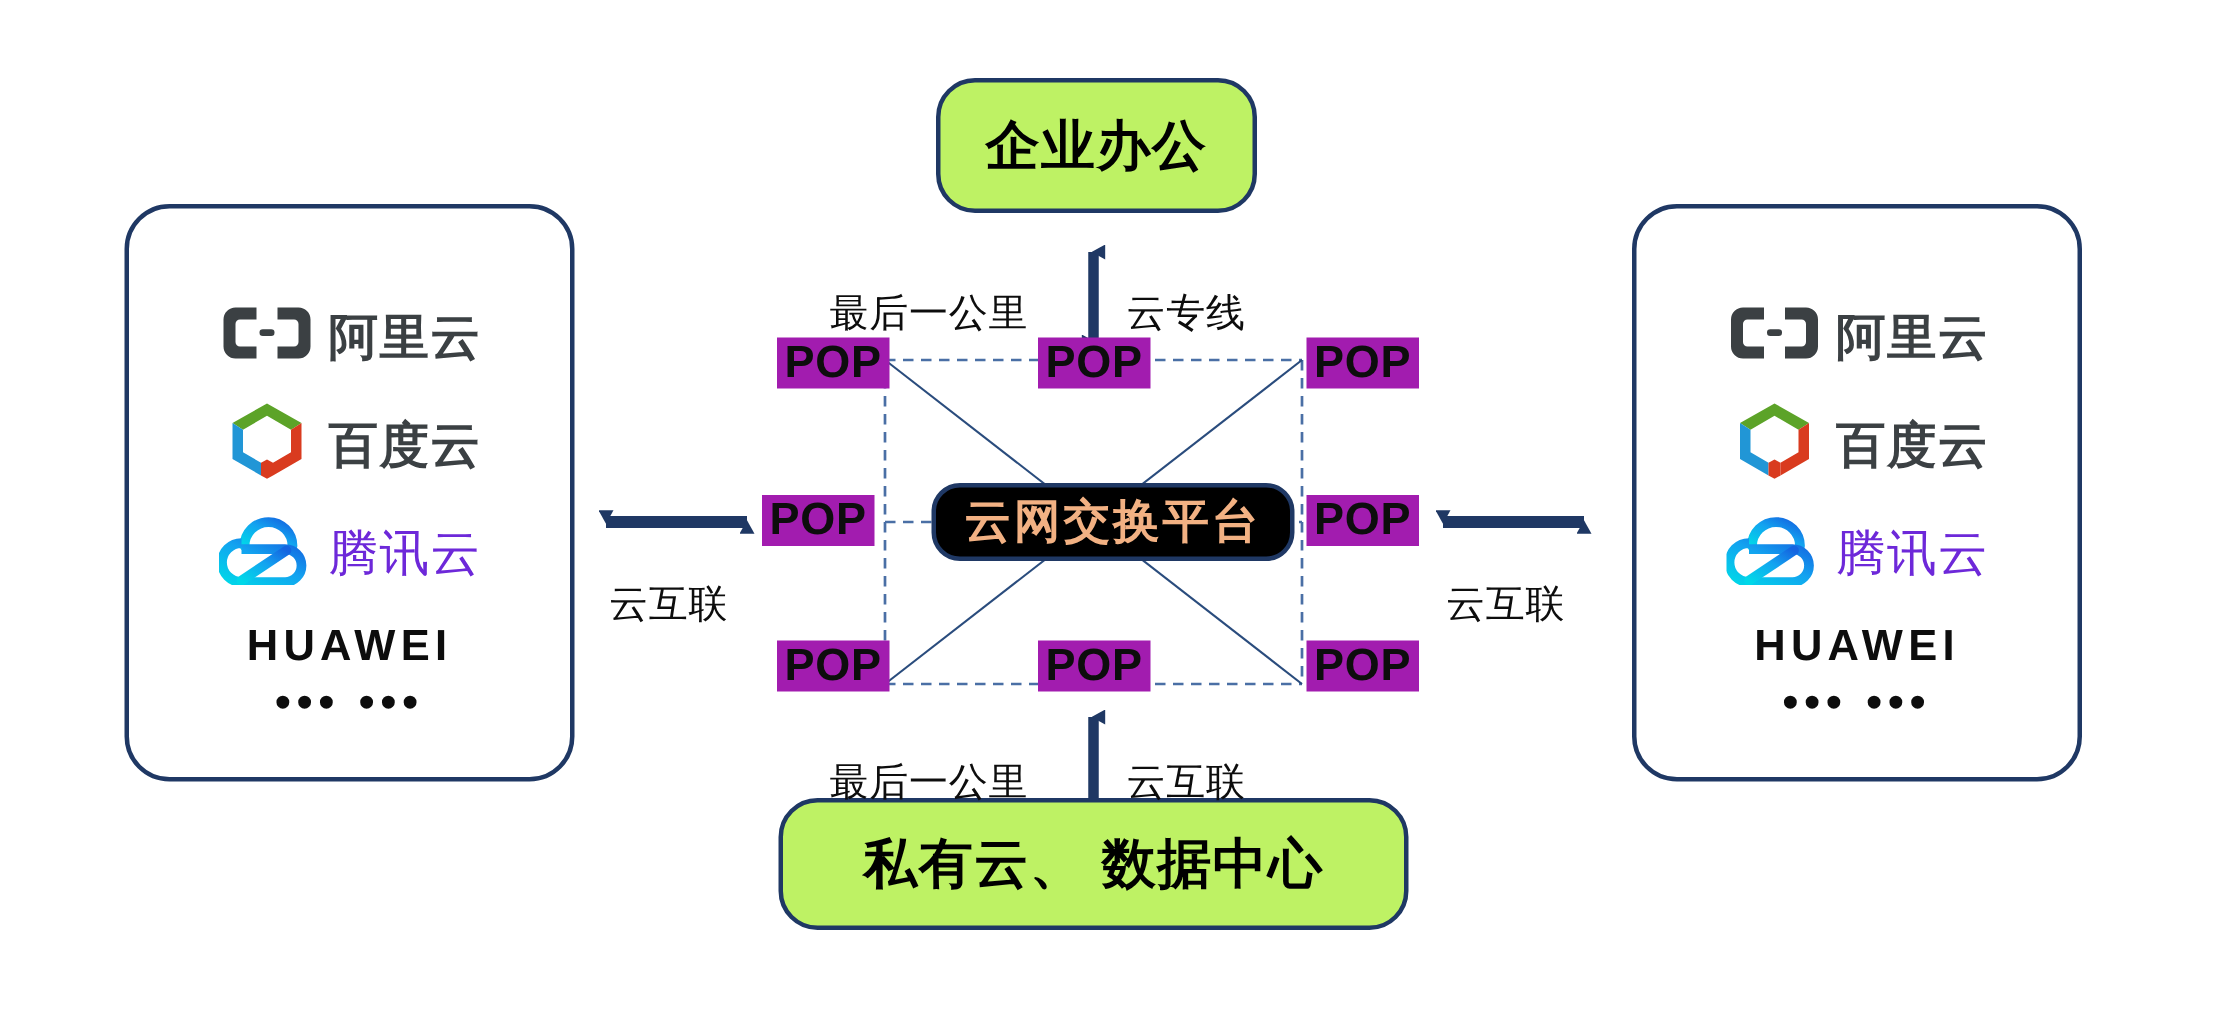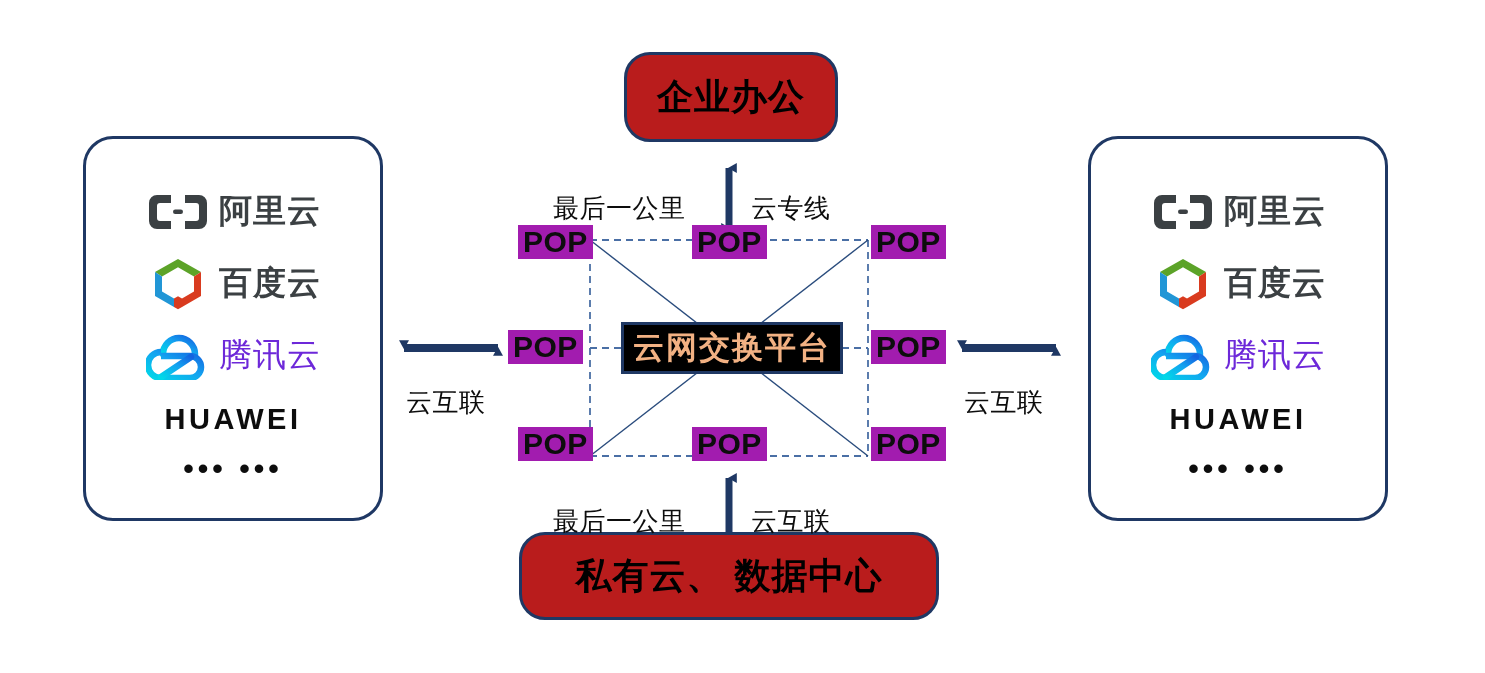--- a/index.html
+++ b/index.html
@@ -15,21 +15,21 @@
     width: 1485px;
     height: 673px;
     background: #ffffff;
     overflow: hidden;
   }
 
   
   .outline-box {
     position: absolute;
     box-sizing: border-box;
-    background: #b91c1c;
+    background: #bef264;
     border: 3px solid #1F3864;
     border-radius: 26px;
     display: flex;
     align-items: center;
     justify-content: center;
   }
   .outline-box .box-label {
     font-size: 36px;
     font-weight: bold;
     color: #000000;
@@ -45,21 +45,21 @@
     border: 3px solid #1F3864;
     border-radius: 30px;
     display: flex;
     flex-direction: column;
     align-items: center;
     justify-content: center;
     padding: 14px 0 10px 0;
   }
   .provider-row {
     display: flex;
-    align-items: center;
+    align-items: flex-end;
     justify-content: center;
     height: 72px;
     width: 100%;
   }
   .provider-mark {
     display: flex;
     align-items: center;
     justify-content: center;
     width: 66px;
     height: 52px;
@@ -182,21 +182,21 @@
   </svg>
 
   <div class="outline-box" id="box-enterprise" style="left:624px; top:52px; width:214px; height:90px;">
     <span class="box-label">企业办公</span>
   </div>
 
   <div class="outline-box" id="box-private-cloud" style="left:519px; top:532px; width:420px; height:88px;">
     <span class="box-label">私有云、 数据中心</span>
   </div>
 
-  <div id="platform-box" style="left:621px; top:322px; width:222px; height:52px;">
+  <div id="platform-box" style="left:621px; top:322px; width:242px; height:52px;border-radius:19px;">
     <span class="platform-label">云网交换平台</span>
   </div>
 
   <span class="pop-label" style="left:518px; top:225px;">POP</span>
   <span class="pop-label" style="left:692px; top:225px;">POP</span>
   <span class="pop-label" style="left:871px; top:225px;">POP</span>
 
   <span class="pop-label" style="left:508px; top:330px;">POP</span>
   <span class="pop-label" style="left:871px; top:330px;">POP</span>
 

